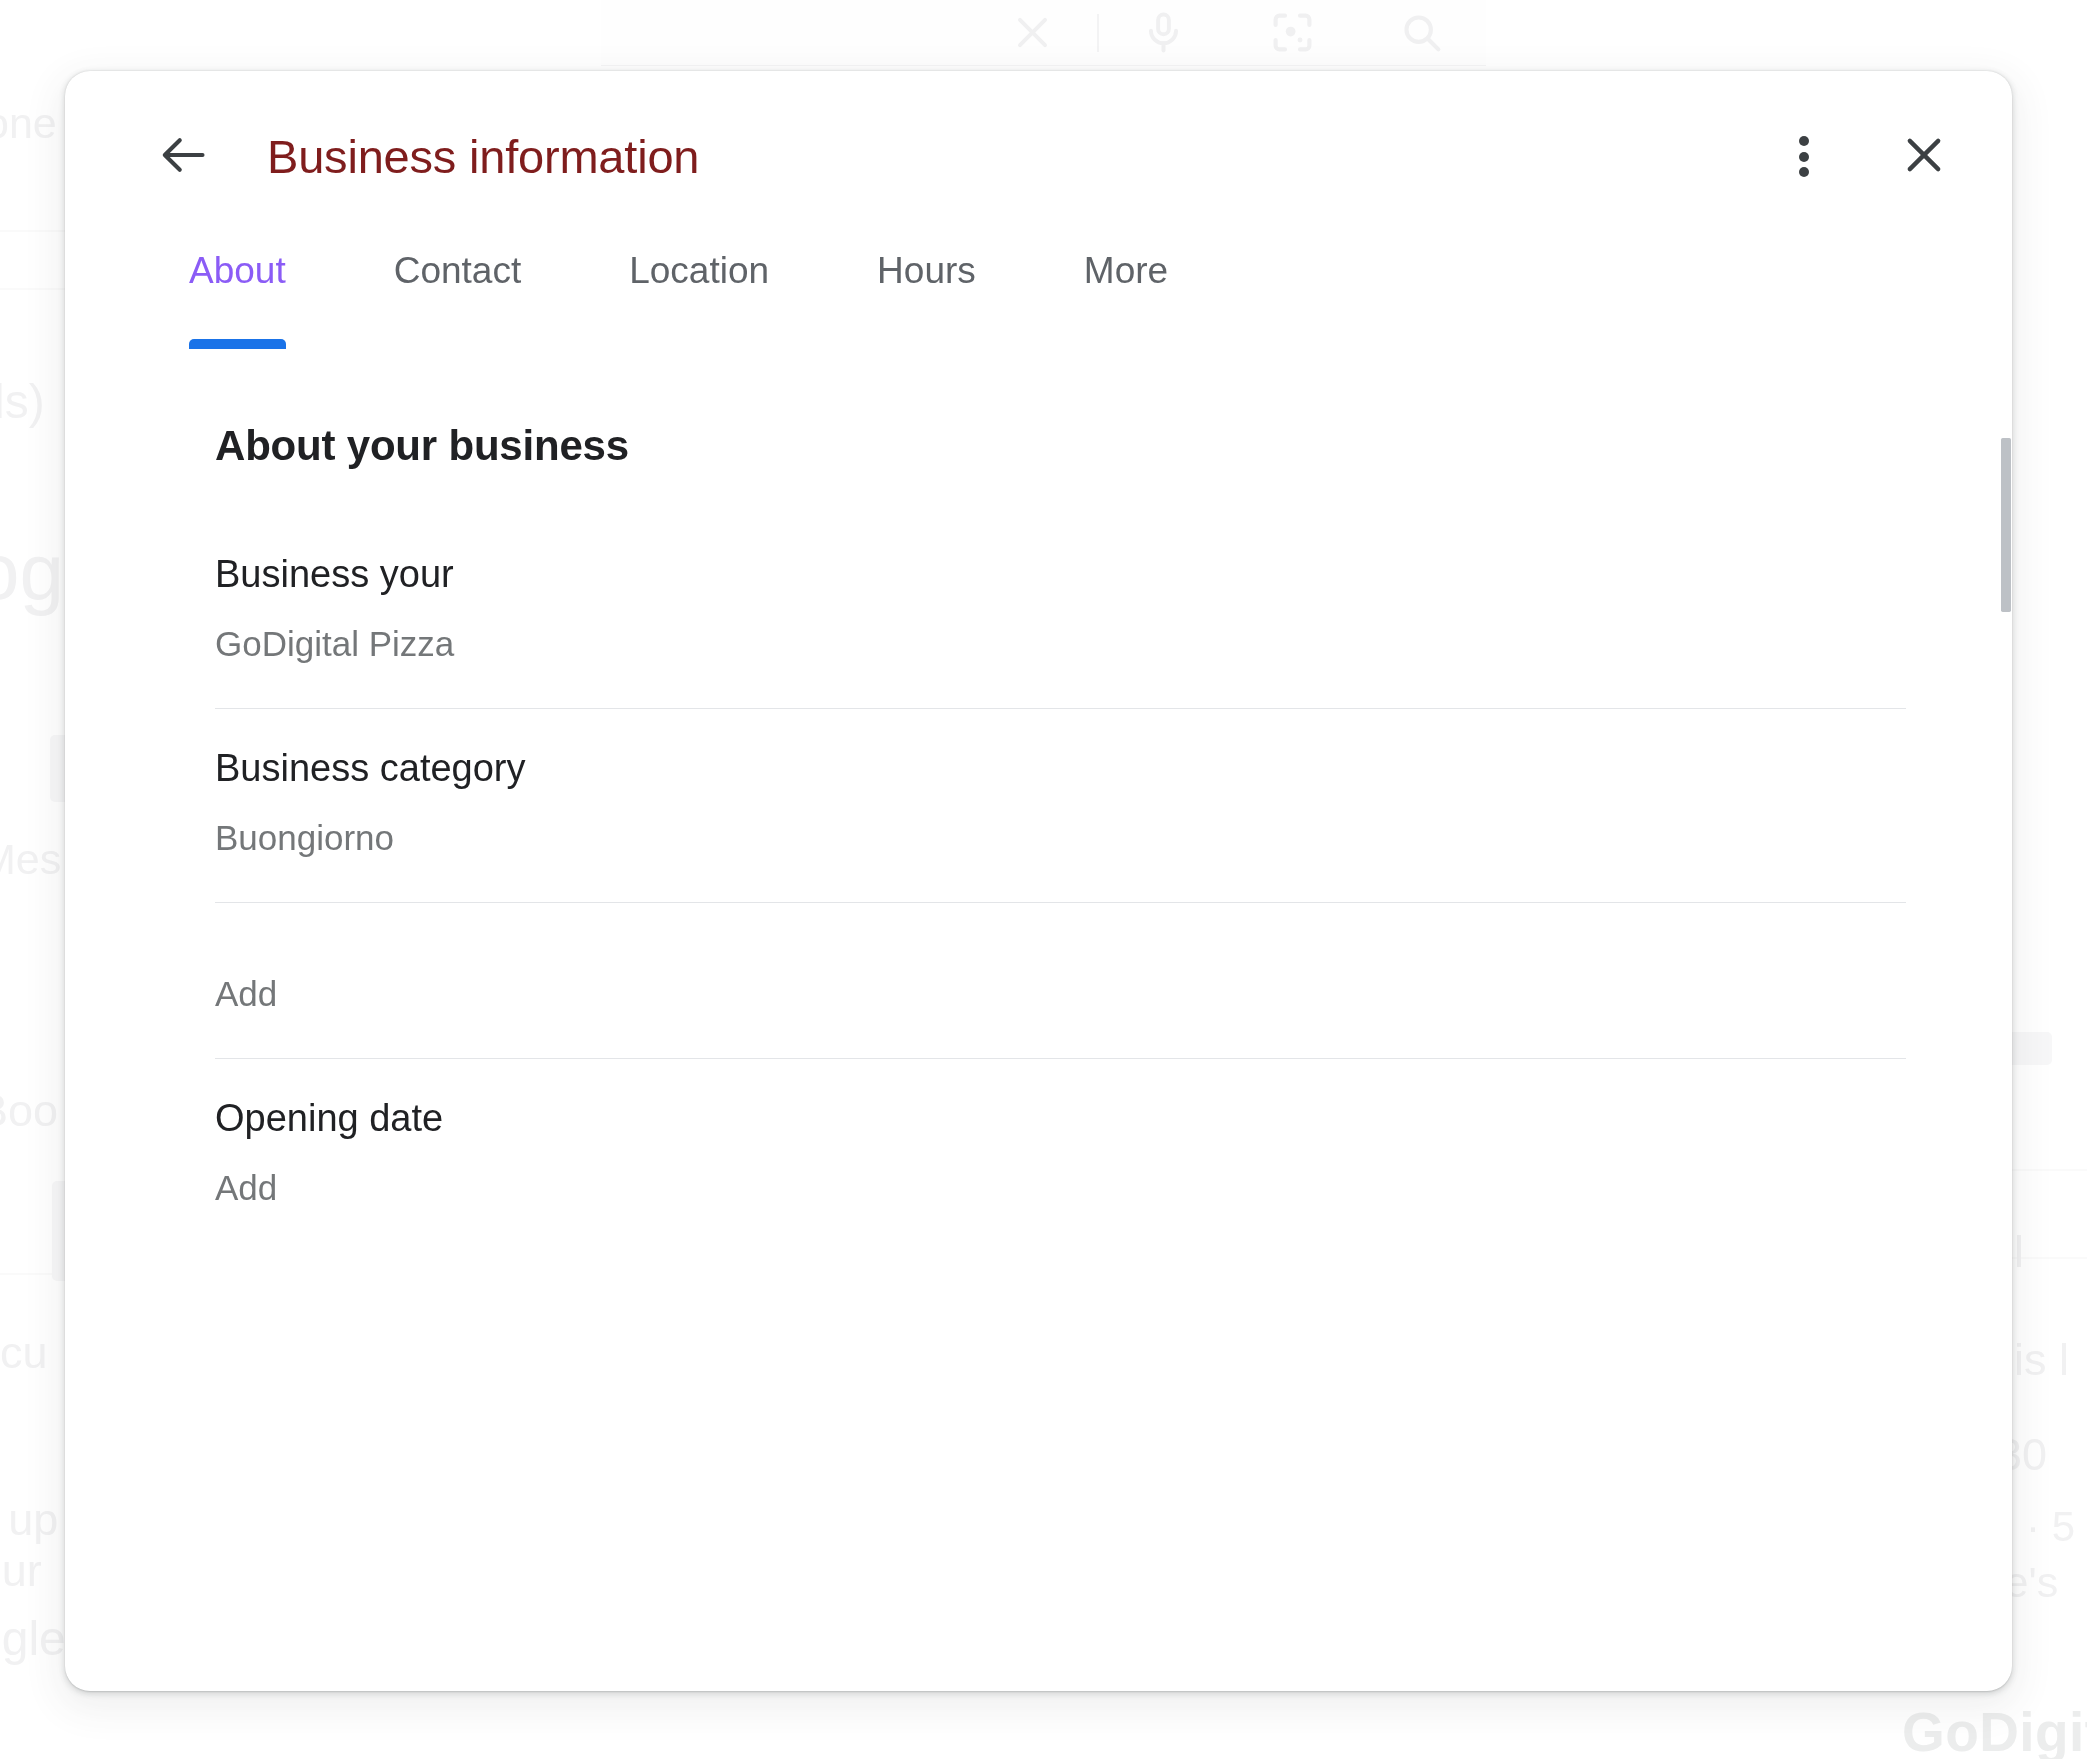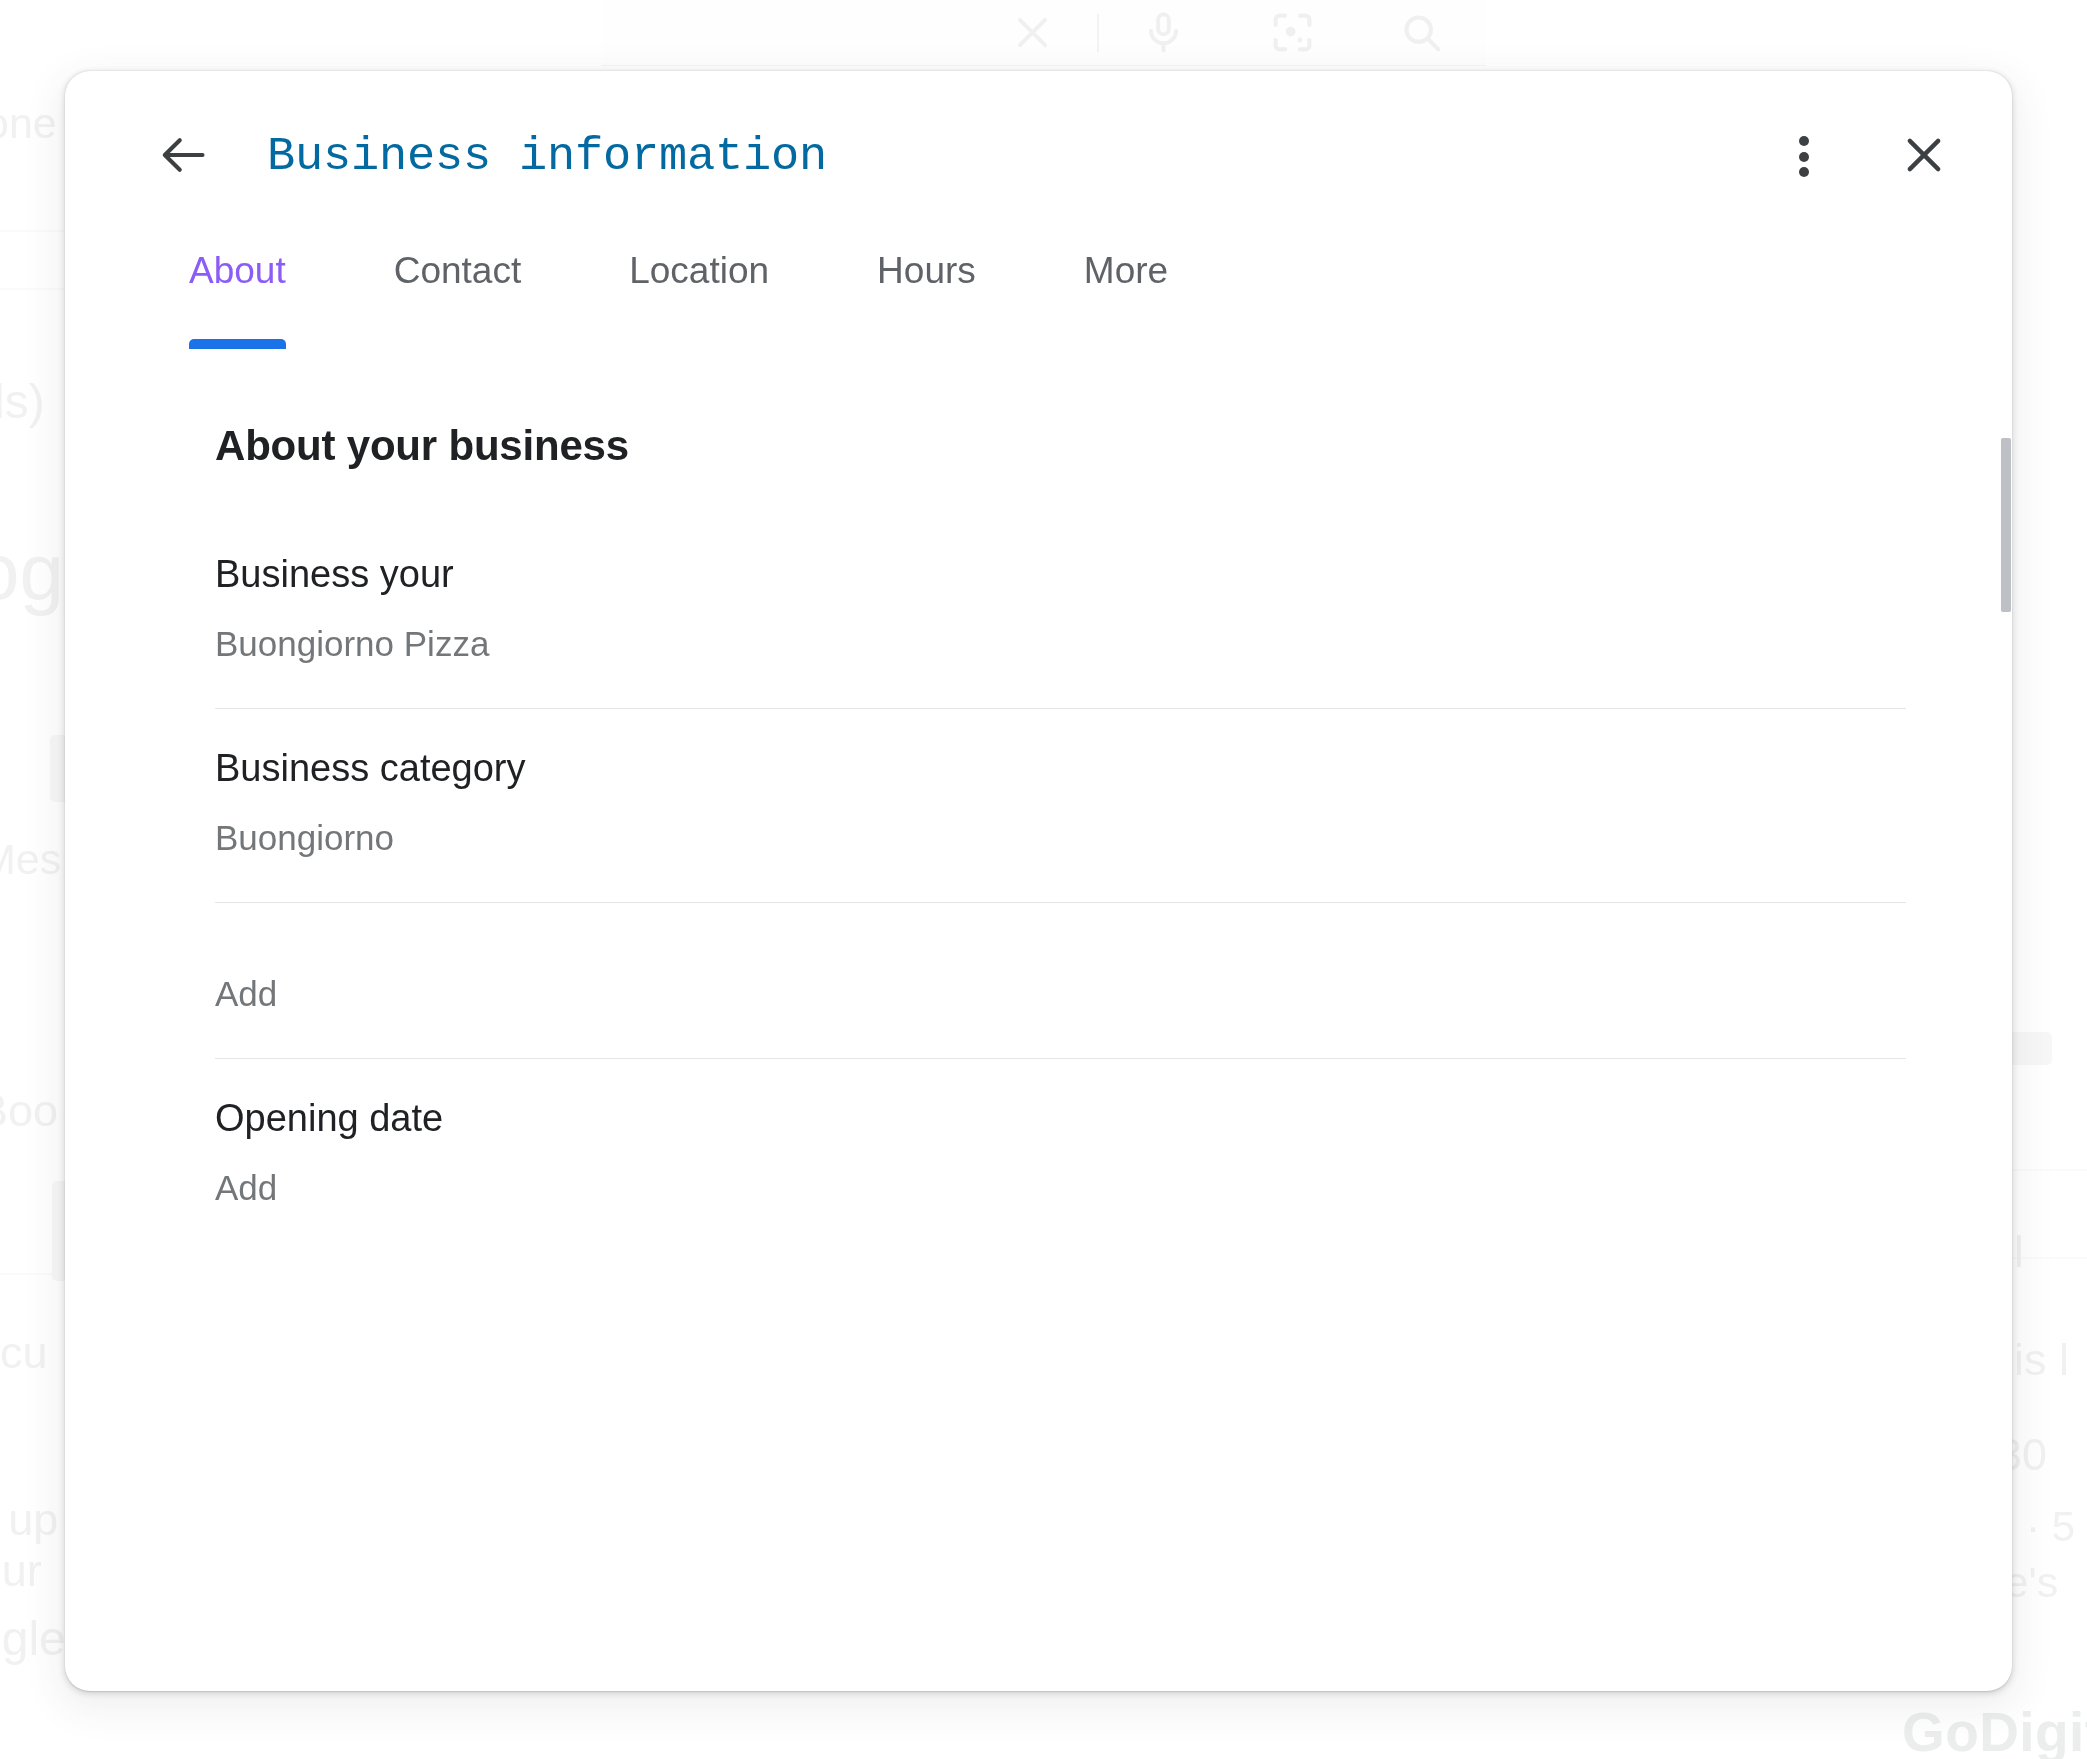--- a/index.html
+++ b/index.html
@@ -322,21 +322,21 @@
 
       <div class="hdr-back" aria-label="Back">
         <span>
           <svg width="52" height="52" viewBox="0 0 24 24" fill="none" stroke="currentColor" stroke-width="1.9" stroke-linecap="round" stroke-linejoin="round">
             <line x1="21" y1="12" x2="4" y2="12"></line>
             <polyline points="10.5,5.2 3.6,12 10.5,18.8"></polyline>
           </svg>
         </span>
       </div>
 
-      <div class="hdr-title" style="color: #0369a1; font-family: Liberation Mono, monospace;">Business information</div>
+      <div class="hdr-title" style="color: #7f1d1d;">Business information</div>
 
       <div class="hdr-actions">
         <div class="hdr-iconbtn" aria-label="More options">
           <span style="display:block;">
             <span class="kebab-dot"></span>
             <span class="kebab-dot"></span>
             <span class="kebab-dot"></span>
           </span>
         </div>
         <div class="hdr-iconbtn" aria-label="Close">
@@ -358,21 +358,21 @@
         <div class="tab">More</div>
       </div>
 
     <div class="modal-body">
 
       <div class="section-title">About your business</div>
 
       <div class="field-list" id="field-list">
           <div class="field">
             <div class="field-label">Business your</div>
-            <div class="field-value">Buongiorno Pizza</div>
+            <div class="field-value">GoDigital Pizza</div>
           </div>
           <div class="field">
             <div class="field-label">Business category</div>
             <div class="field-value">Buongiorno</div>
           </div>
           <div class="field">
             <div class="field-value">Add</div>
           </div>
           <div class="field">
             <div class="field-label">Opening date</div>

